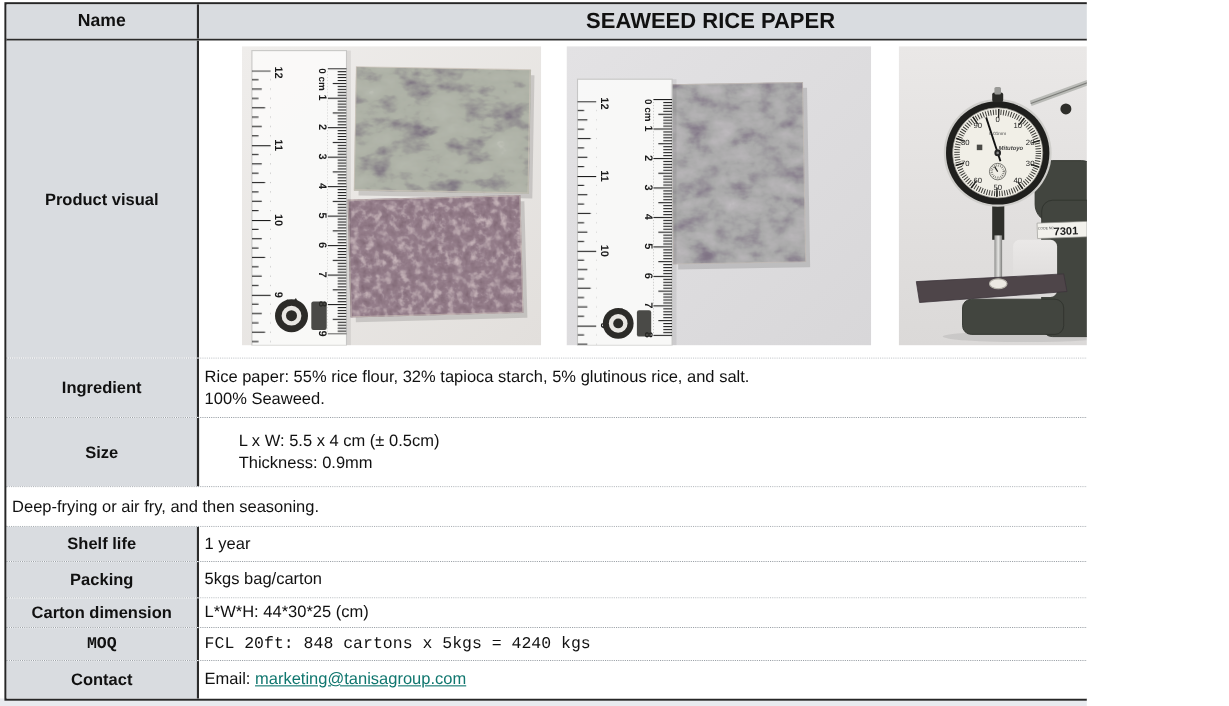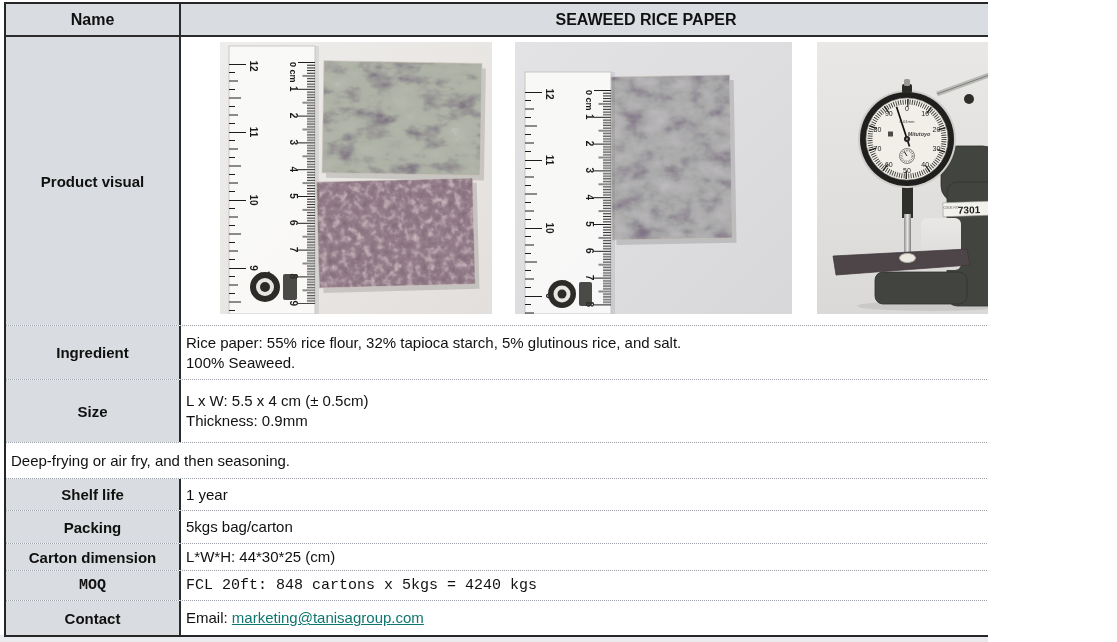--- a/index.html
+++ b/index.html
@@ -9,25 +9,25 @@
   .row{display:flex;box-sizing:border-box;}
   .row + .row{border-top:1px dotted #9aa0a6;}
   .row.solid-top{border-top:2px solid #2b2b2b;}
   .lbl{width:175px;flex:0 0 175px;background:#d9dce0;border-right:2px solid #2b2b2b;
        display:flex;align-items:center;justify-content:center;text-align:center;
        font-weight:bold;font-size:15px;color:#101010;box-sizing:border-box;}
   .val{flex:1;background:#ffffff;display:flex;flex-direction:column;justify-content:center;
        padding-left:5px;font-size:15px;color:#111;line-height:1.32;box-sizing:border-box;}
   .val.center{align-items:center;justify-content:center;}
   .hdr .lbl{background:#d9dce0;font-size:16px;}
-  .hdr .val{background:#d9dce0;font-weight:bold;font-size:16px;align-items:center;padding-left:0;}
+  .hdr .val{background:#d9dce0;font-weight:bold;font-size:20px;align-items:center;padding-left:0;}
   .r-hdr{height:31px;}
   .r-visual{height:290px;}
   .r-ingredient{height:54px;}
-  .r-size{height:63px;}
+  .r-size{height:63px;gap:31px;}
   .r-howto{height:36px;}
   .r-shelf{height:32px;}
   .r-packing{height:33px;}
   .r-carton{height:27px;}
   .r-moq{height:30px;font-family:Liberation Mono, monospace;}
   .r-contact{height:35px;}
   .visual-cell{position:relative;padding:0;display:block;}
   .photo{position:absolute;top:5px;}
   .photo svg{display:block;}
   .email{text-decoration:underline;color:#0f766e;cursor:pointer;}

